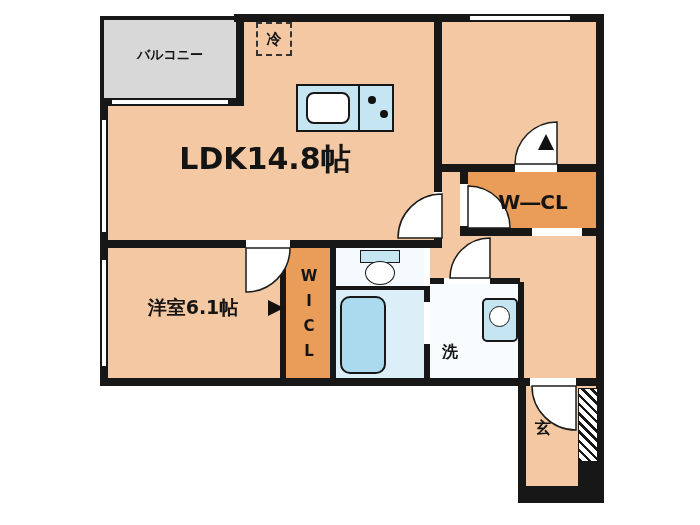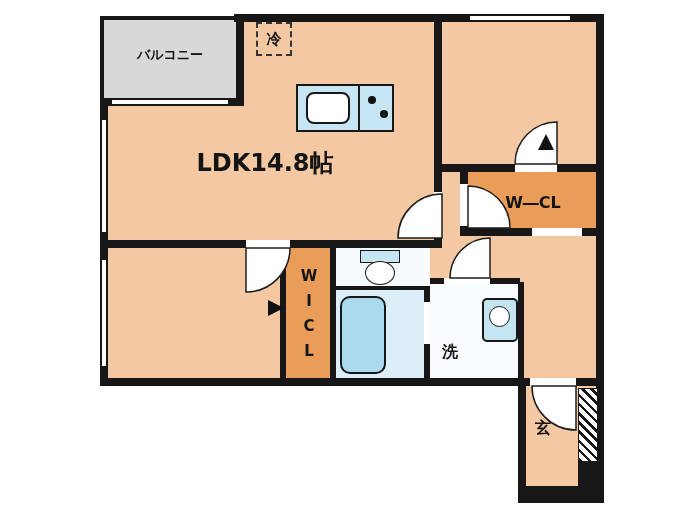--- a/index.html
+++ b/index.html
@@ -115,28 +115,31 @@
     <path fill="#fff" stroke="#1c1c1c" stroke-width="1.5" d="M576 386 L532 386 A44 44 0 0 0 576 430 Z"></path>
     <polygon fill="#111" points="546,134 554,150 538,150"></polygon>
     <polygon fill="#111" points="268,300 284,308 268,316"></polygon>
   </svg>
 
   <div class="label" style="left:110px;top:44px;width:120px;height:22px;font-size:13px;">
       <span>バルコニー</span>
     </div>
 
 
-  <div class="label" style="left:160px;top:146px;width:210px;height:34px;font-size:24px;">
+  <div class="label" style="left:160px;top:146px;width:210px;height:34px;font-size:30px;align-items:flex-end;">
       <span>LDK14.8帖</span>
     </div>
 
-  <div class="label" style="left:470px;top:188px;width:126px;height:28px;font-size:16px;">
+  <div class="label" style="left:470px;top:188px;width:126px;height:28px;font-size:20px;">
       <span>W―CL</span>
     </div>
 
+  <div class="label" style="left:118px;top:294px;width:150px;height:28px;font-size:19px;">
+      <span>洋室6.1帖</span>
+    </div>
 
   <div class="vletters" style="left:284px;top:252px;width:50px;height:122px;">
     <span>W</span>
     <span>I</span>
     <span>C</span>
     <span>L</span>
   </div>
 
   <div class="label" style="left:436px;top:340px;width:28px;height:24px;font-size:16px;">
       <span>洗</span>

